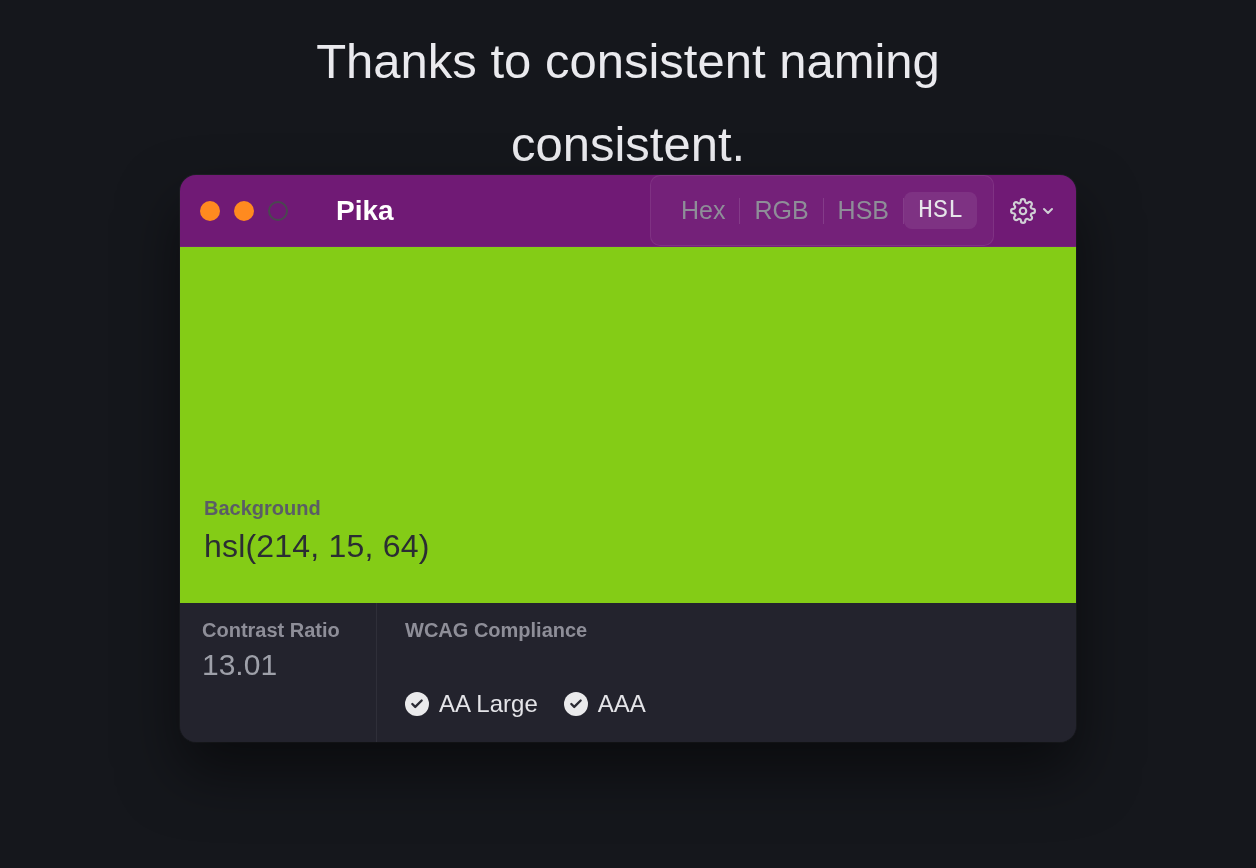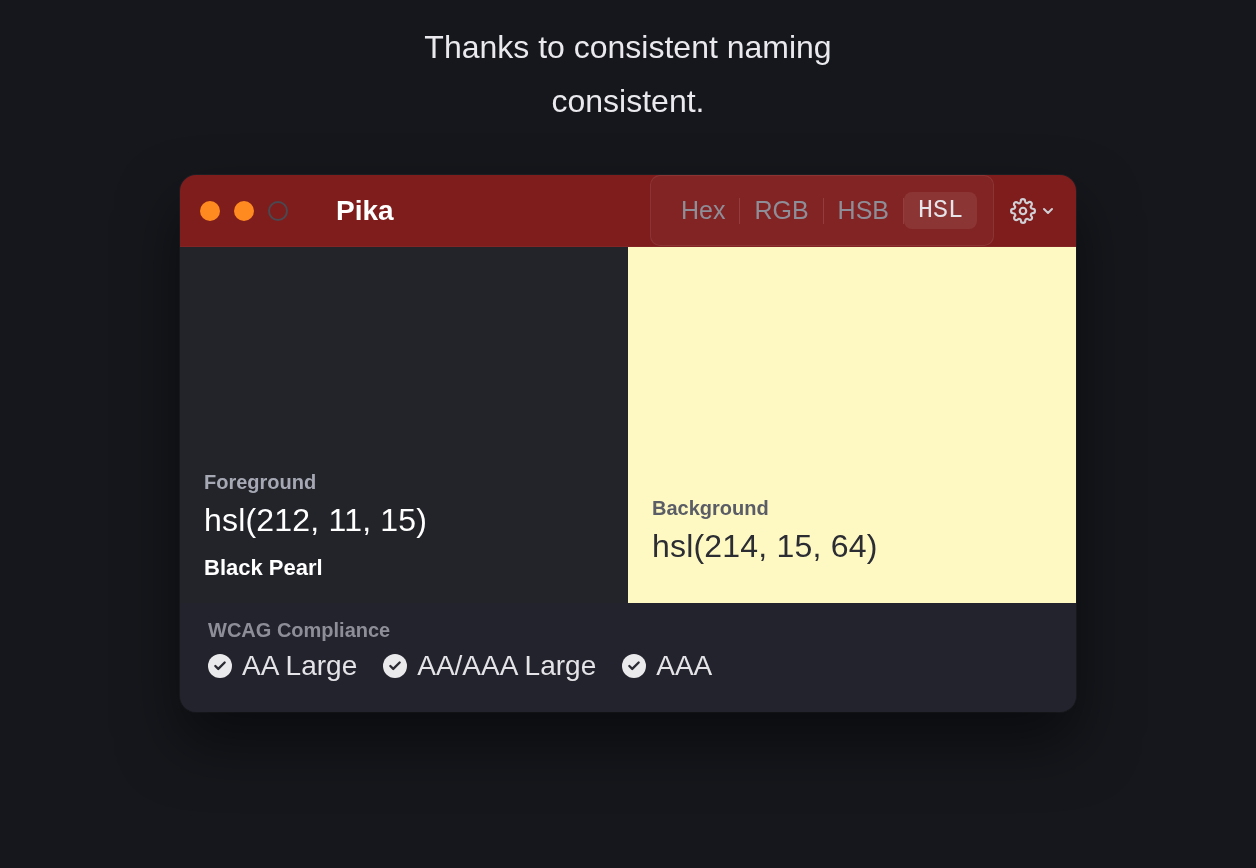--- a/index.html
+++ b/index.html
@@ -15,41 +15,41 @@
       color: #e8e8ea;
       overflow: hidden;
       position: relative;
     }
     .heading {
       position: absolute;
       top: 20px;
       left: 0;
       right: 0;
       text-align: center;
-      font-size: 32px;
+      font-size: 49px;
       font-weight: 500;
       line-height: 1.7;
       color: #eaeaee;
     }
     .app-window {
       position: absolute;
       top: 175px;
       left: 180px;
       width: 896px;
       background: #1f1e27;
       border-radius: 16px;
       box-shadow: 0 30px 60px rgba(0,0,0,0.5), 0 0 0 1px rgba(255,255,255,0.04);
       overflow: hidden;
     }
     .titlebar {
       height: 72px;
       display: flex;
       align-items: center;
       padding: 0 20px;
-      background: #7f1d1d;
+      background: #701a75;
       border-bottom: 1px solid rgba(255,255,255,0.04);
     }
     .traffic-lights {
       display: flex;
       gap: 14px;
       align-items: center;
     }
     .traffic-dot {
       width: 20px;
       height: 20px;
@@ -106,21 +106,21 @@
       height: 356px;
     }
     .swatch {
       flex: 1;
       display: flex;
       flex-direction: column;
       justify-content: flex-end;
       padding: 0 24px 22px;
     }
     .swatch.fg { background: #22242a; color: #fff; }
-    .swatch.bg { background: #fef9c3; color: #2b2d33; }
+    .swatch.bg { background: #84cc16; color: #2b2d33; }
     .swatch-label {
       font-size: 20px;
       font-weight: 600;
       margin-bottom: 8px;
     }
     .swatch.fg .swatch-label { color: #a6a8b3; }
     .swatch.bg .swatch-label { color: #5a5d66; }
     .swatch-value {
       font-size: 32px;
       font-weight: 500;
@@ -146,35 +146,36 @@
       color: #8e8e98;
       margin-bottom: 6px;
     }
     .contrast-value {
       font-size: 30px;
       font-weight: 500;
       color: #9ea0a9;
     }
     .wcag-box {
       flex: 1;
-      padding: 16px 28px 30px;
+      padding: 16px 28px 24px;
     }
     .wcag-badges {
       display: flex;
       align-items: center;
       gap: 26px;
       margin-top: 8px;
     }
     .wcag-badge {
       display: flex;
       align-items: center;
       gap: 10px;
-      font-size: 28px;
+      font-size: 24px;
       font-weight: 500;
       color: #e4e4e8;
+      margin-top: 40px;
     }
     .check-icon {
       width: 24px;
       height: 24px;
       border-radius: 50%;
       background: #eaeaec;
       display: flex;
       align-items: center;
       justify-content: center;
     }
@@ -218,56 +219,47 @@
       </span>
       <span class="chevron-down-icon">
         <svg viewBox="0 0 24 24" fill="none" stroke="#cfcfd4" stroke-width="3" stroke-linecap="round" stroke-linejoin="round">
           <polyline points="6 9 12 15 18 9"></polyline>
         </svg>
       </span>
     </div>
   </div>
 
   <div class="swatches">
-    <div class="swatch fg">
-      <div class="swatch-label">Foreground</div>
-      <div class="swatch-value">hsl(212, 11, 15)</div>
-      <div class="swatch-name">Black Pearl</div>
-    </div>
     <div class="swatch bg">
       <div class="swatch-label">Background</div>
       <div class="swatch-value">hsl(214, 15, 64)</div>
     </div>
   </div>
 
   <div class="footer-row">
+    <div class="contrast-box">
+      <div class="footer-label">Contrast Ratio</div>
+      <div class="contrast-value">13.01</div>
+    </div>
     <div class="wcag-box">
       <div class="footer-label">WCAG Compliance</div>
       <div class="wcag-badges">
         <div class="wcag-badge">
           <span class="check-icon">
             <svg viewBox="0 0 24 24" fill="none" stroke="#2b2b34" stroke-width="4" stroke-linecap="round" stroke-linejoin="round">
                 <polyline points="20 6 9 17 4 12"></polyline>
               </svg>
           </span>
           <span>AA Large</span>
         </div>
         <div class="wcag-badge">
           <span class="check-icon">
             <svg viewBox="0 0 24 24" fill="none" stroke="#2b2b34" stroke-width="4" stroke-linecap="round" stroke-linejoin="round">
                 <polyline points="20 6 9 17 4 12"></polyline>
               </svg>
           </span>
-          <span>AA/AAA Large</span>
-        </div>
-        <div class="wcag-badge">
-          <span class="check-icon">
-            <svg viewBox="0 0 24 24" fill="none" stroke="#2b2b34" stroke-width="4" stroke-linecap="round" stroke-linejoin="round">
-                <polyline points="20 6 9 17 4 12"></polyline>
-              </svg>
-          </span>
           <span>AAA</span>
         </div>
       </div>
     </div>
   </div>
 
 </div>
 
 </body></html>

